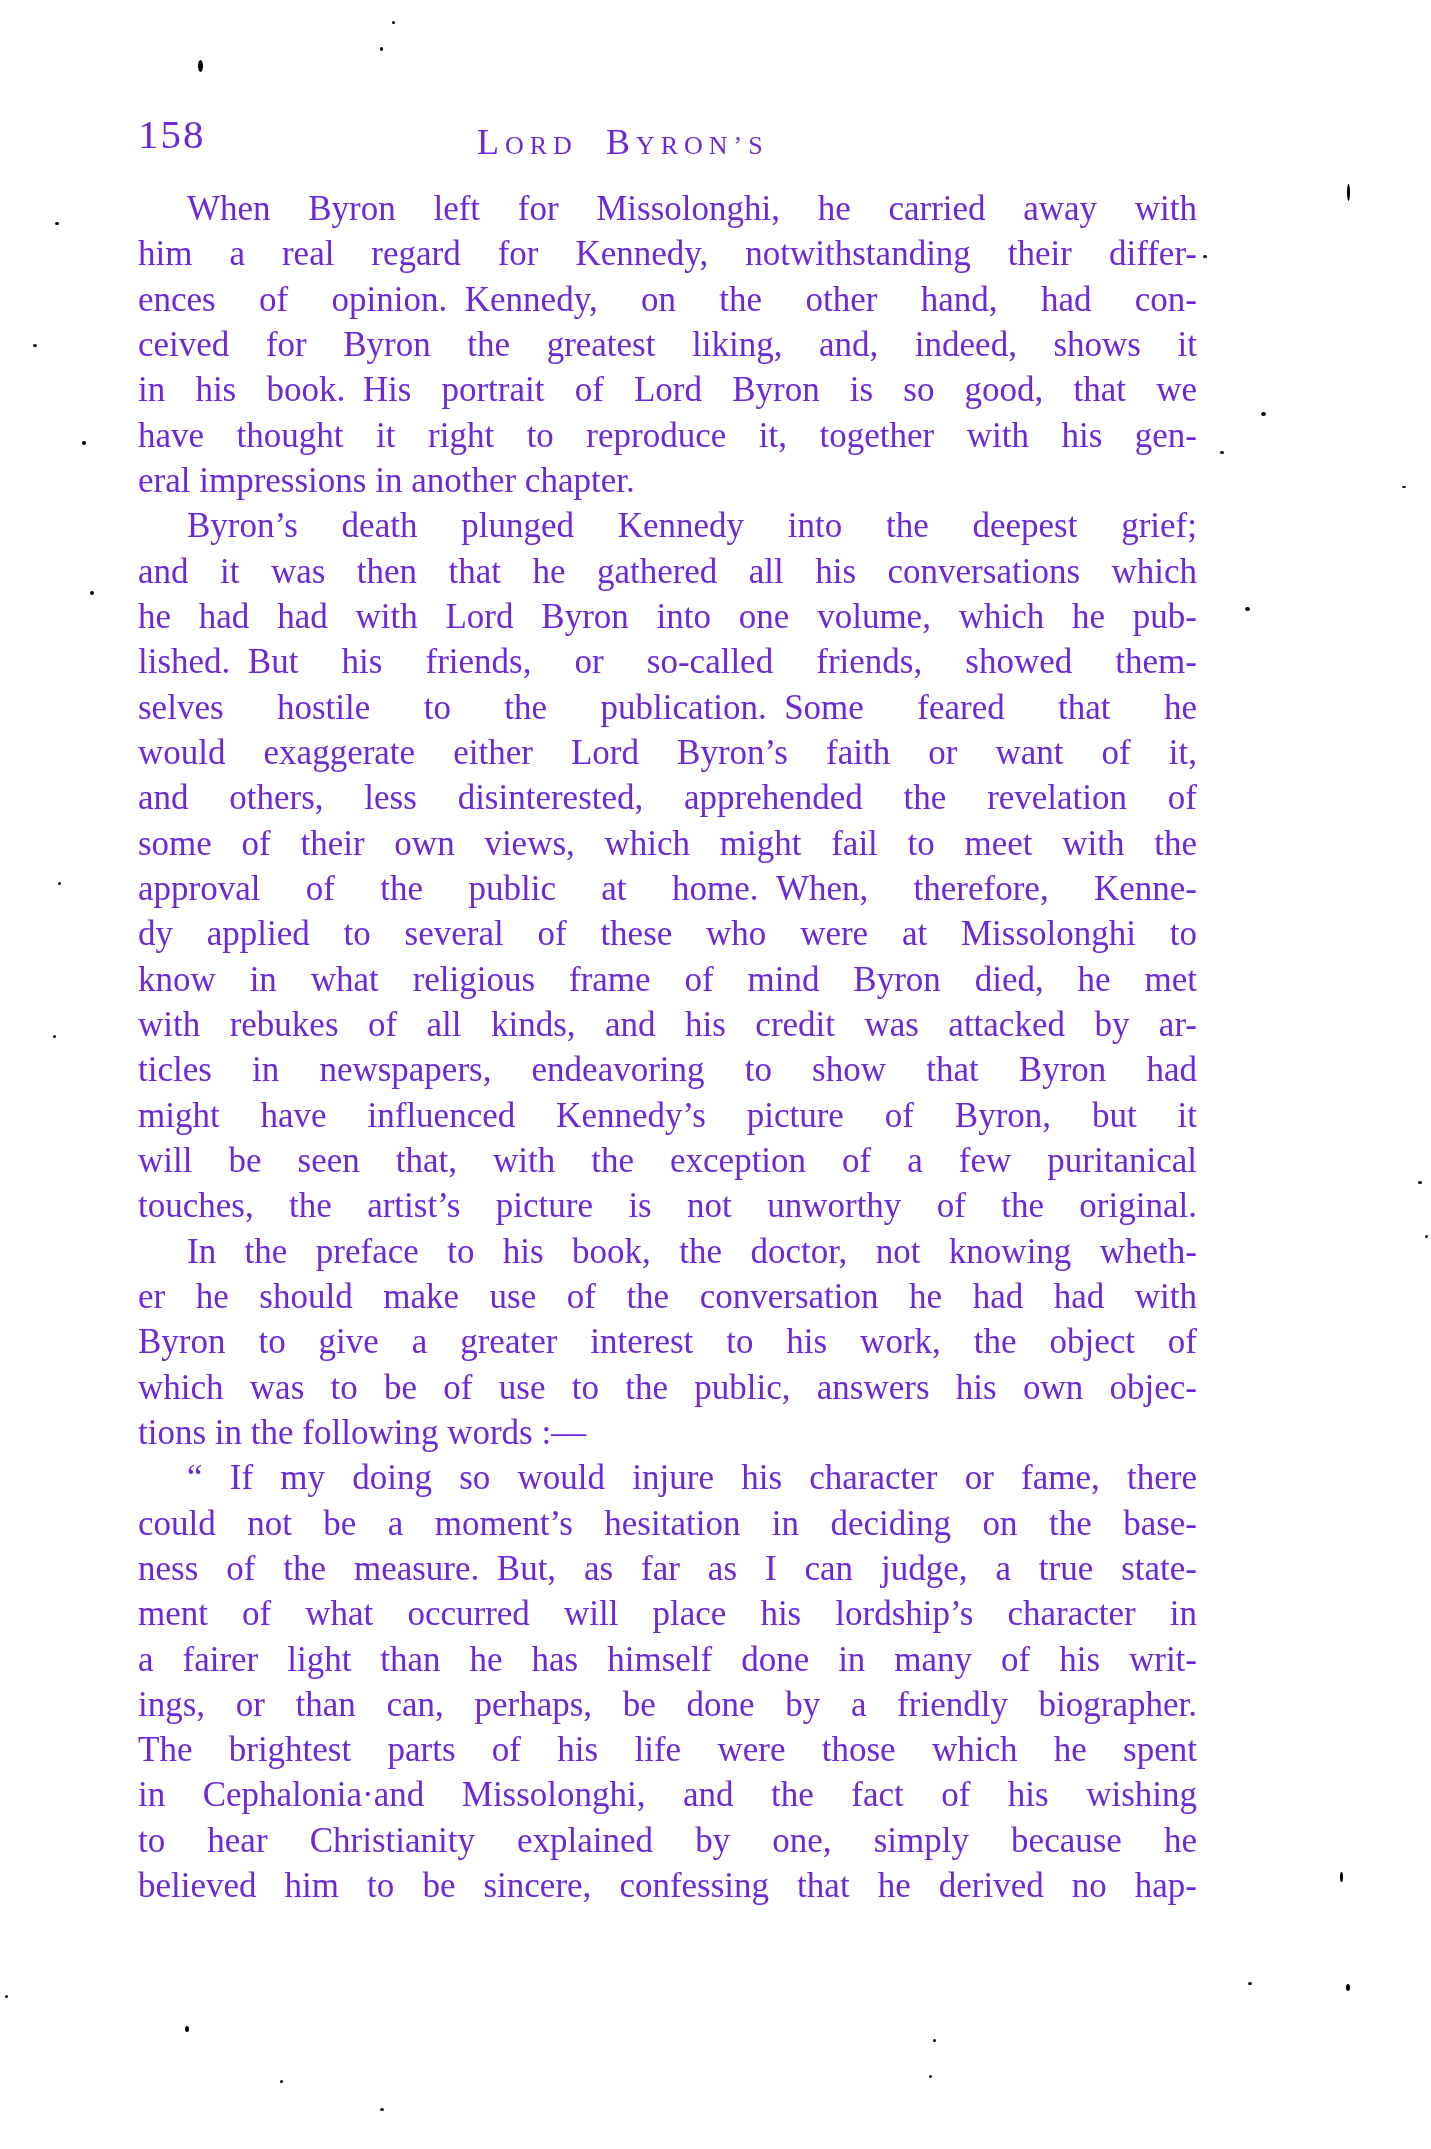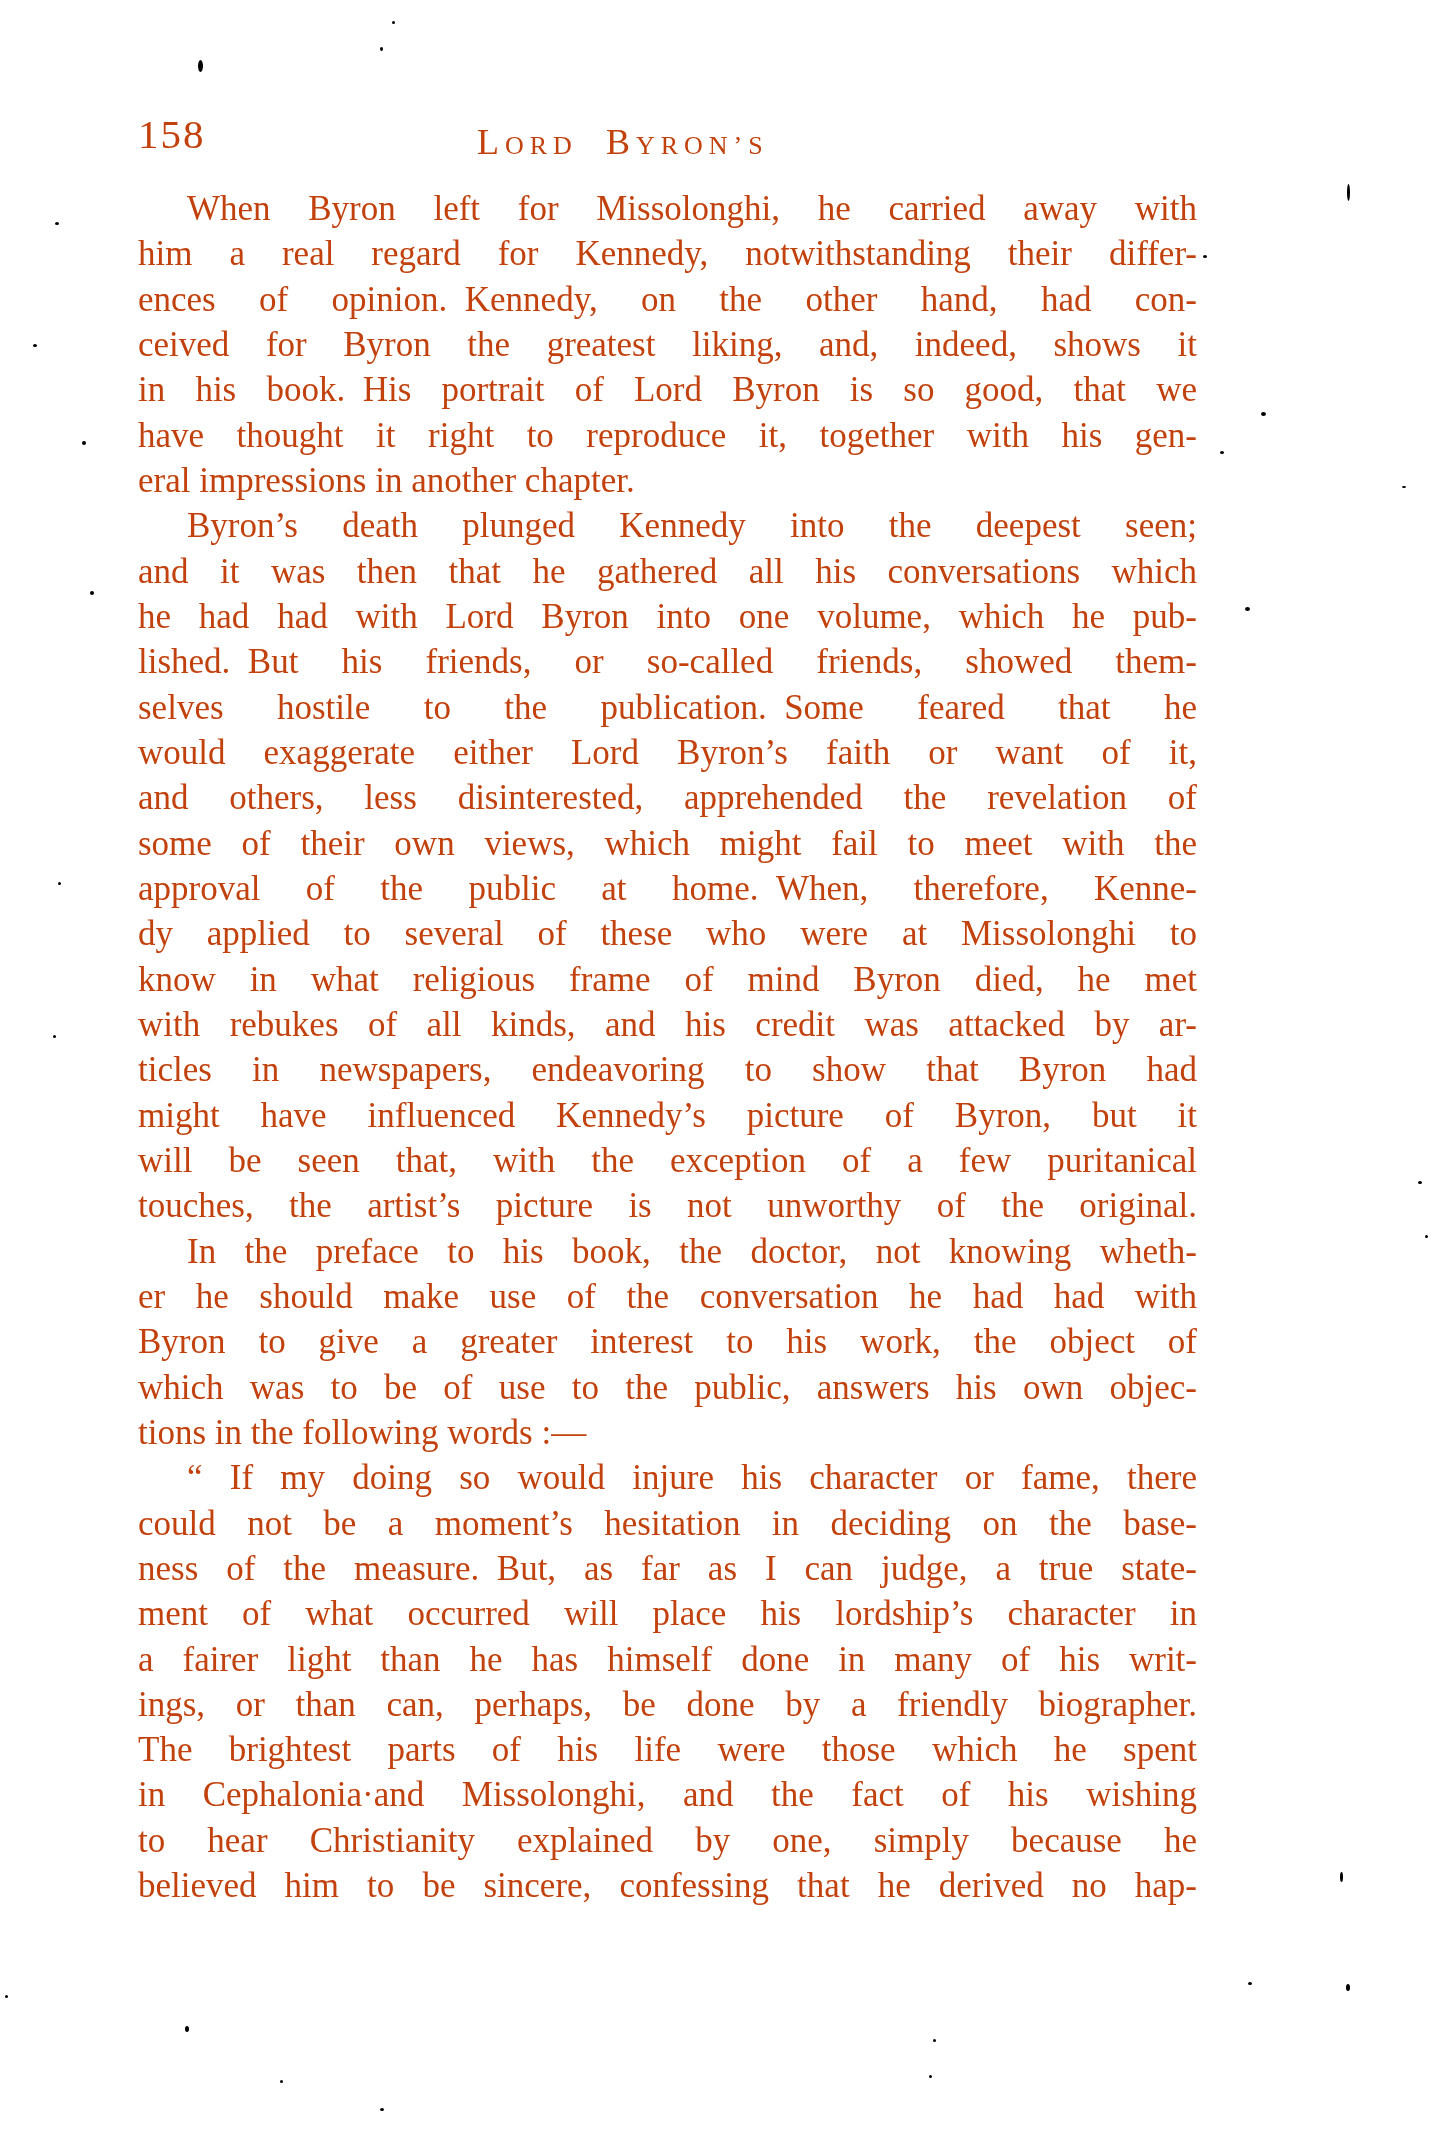--- a/index.html
+++ b/index.html
@@ -3,21 +3,21 @@
 <meta charset="utf-8">
 <style>
   html,body{margin:0;padding:0;}
   .page{
     position:relative;
     width:1431px;
     height:2149px;
     background:#ffffff;
     overflow:hidden;
     font-family:"Liberation Serif","DejaVu Serif",serif;
-    color:#c2410c;
+    color:#6d28d9;
   }
   .pageno{
     position:absolute;
     left:138px;
     top:114px;
     font-size:41px;
     line-height:1;
     letter-spacing:2px;
   }
   .runhead{
@@ -61,21 +61,21 @@
   <span class="pageno">158</span>
   <span class="runhead" id="runhead"><span class="hw"><span class="cap">L</span><span class="sc">ORD</span></span><span class="hw"><span class="cap">B</span><span class="sc">YRON’S</span></span></span>
   <div class="textblock" id="textblock">
       <div class="line indent">When Byron left for Missolonghi, he carried away with</div>
       <div class="line">him a real regard for Kennedy, notwithstanding their differ-</div>
       <div class="line">ences of opinion. Kennedy, on the other hand, had con-</div>
       <div class="line">ceived for Byron the greatest liking, and, indeed, shows it</div>
       <div class="line">in his book. His portrait of Lord Byron is so good, that we</div>
       <div class="line">have thought it right to reproduce it, together with his gen-</div>
       <div class="line flushleft">eral impressions in another chapter.</div>
-      <div class="line indent">Byron’s death plunged Kennedy into the deepest seen;</div>
+      <div class="line indent">Byron’s death plunged Kennedy into the deepest grief;</div>
       <div class="line">and it was then that he gathered all his conversations which</div>
       <div class="line">he had had with Lord Byron into one volume, which he pub-</div>
       <div class="line">lished. But his friends, or so-called friends, showed them-</div>
       <div class="line">selves hostile to the publication. Some feared that he</div>
       <div class="line">would exaggerate either Lord Byron’s faith or want of it,</div>
       <div class="line">and others, less disinterested, apprehended the revelation of</div>
       <div class="line">some of their own views, which might fail to meet with the</div>
       <div class="line">approval of the public at home. When, therefore, Kenne-</div>
       <div class="line">dy applied to several of these who were at Missolonghi to</div>
       <div class="line">know in what religious frame of mind Byron died, he met</div>

